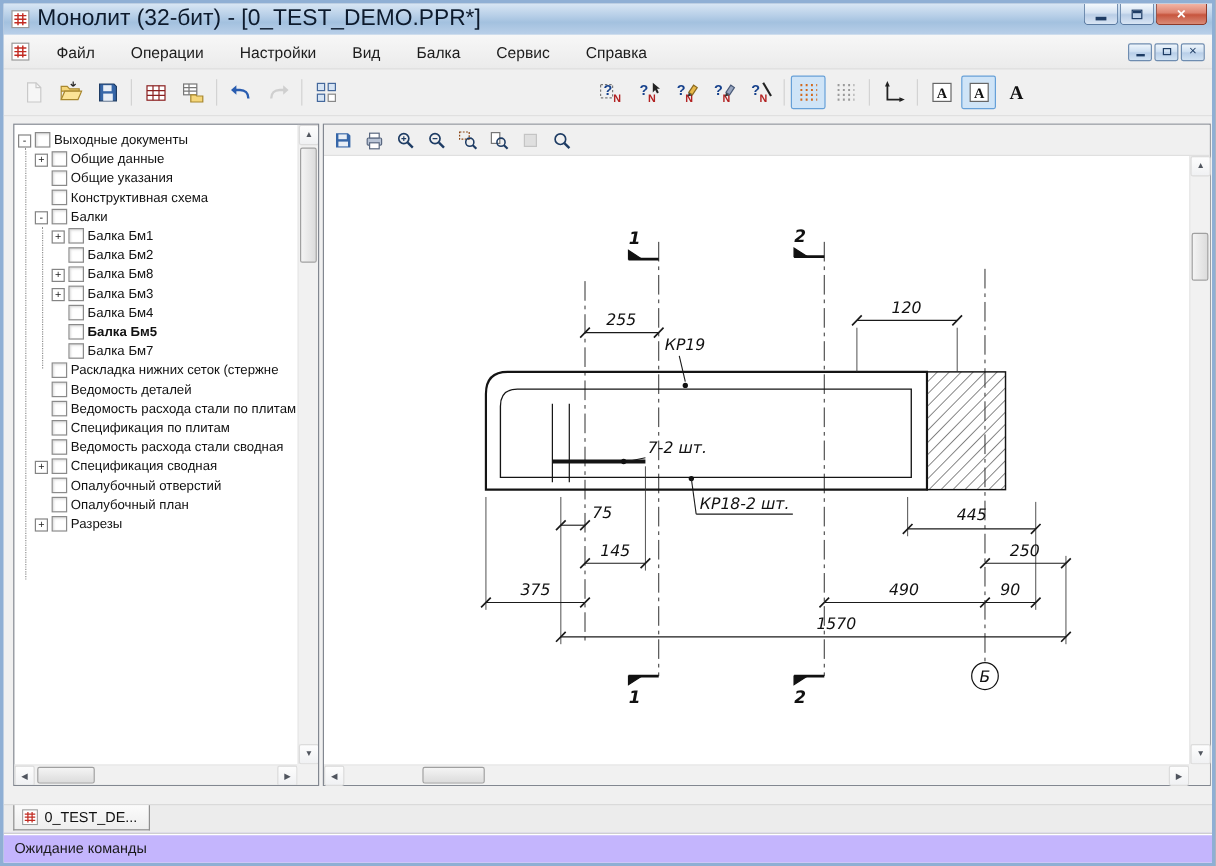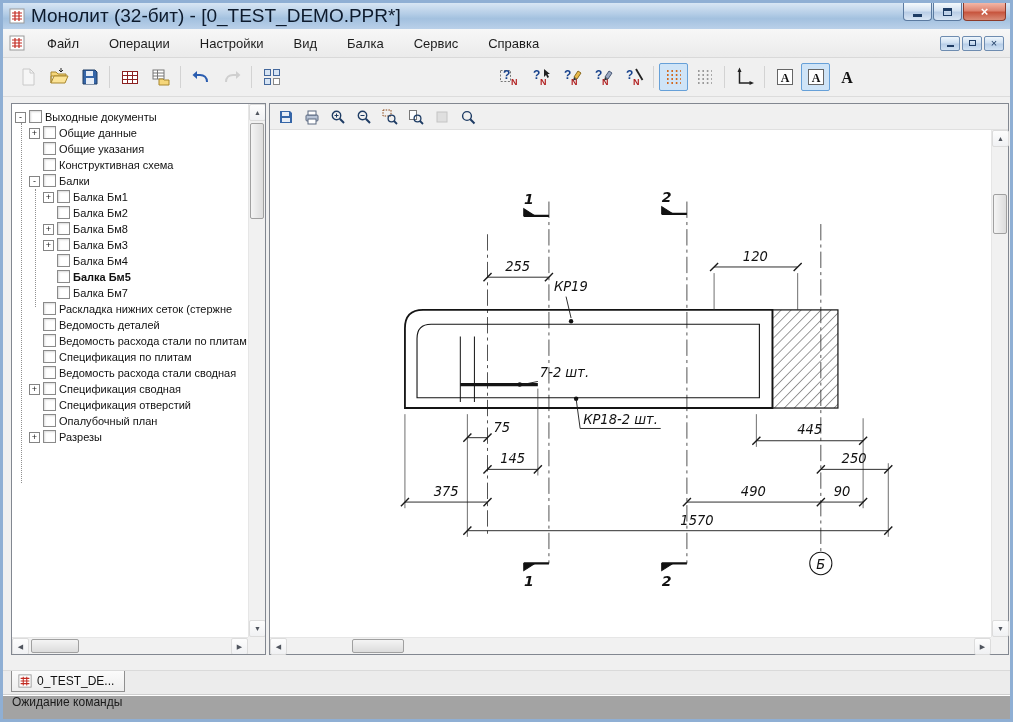--- a/index.html
+++ b/index.html
@@ -72,21 +72,21 @@
 .sb-btn{position:absolute;width:17px;height:17px;display:flex;align-items:center;justify-content:center;font-size:7px;color:#50555e;background:linear-gradient(#fdfdfd,#f0f1f3);border:1px solid #dcdcdc;border-radius:2px}
 .sb-v .sb-btn.a1{top:0;left:0}.sb-v .sb-btn.a2{bottom:0;left:0}
 .sb-h .sb-btn.a1{left:0;top:0}.sb-h .sb-btn.a2{right:0;top:0}
 .sb-thumb{position:absolute;background:linear-gradient(90deg,#f4f4f4,#dcdcdc);border:1px solid #a0a0a0;border-radius:2px}
 .sb-v .sb-thumb{left:1px;right:1px}
 .sb-h .sb-thumb{top:1px;bottom:1px;background:linear-gradient(#f4f4f4,#dcdcdc)}
 
 
 .tabbar{height:24px;flex:none;background:#ececec;display:flex;align-items:flex-start;padding:0 0 0 8px;border-top:1px solid #dadada}
 .tab{height:21px;display:flex;align-items:center;gap:5px;padding:0 10px 0 6px;background:linear-gradient(#fbfbfb,#eeeeee);border:1px solid #8f8f8f;border-top:none;font-size:12px;color:#111}
-.statusbar{height:25px;flex:none;background:#a3a3a3;border-top:1px solid #cfcfcf;box-shadow:inset 0 1px 0 #fff;display:flex;align-items:flex-start;padding:0 9px;font-size:12px;color:#1a1a1a}
+.statusbar{height:25px;flex:none;background:#c4b5fd;border-top:1px solid #cfcfcf;box-shadow:inset 0 1px 0 #fff;display:flex;align-items:center;padding:0 9px;font-size:12px;color:#1a1a1a}
 </style>
 </head>
 <body>
 
 <div class="window">
 
   <div class="titlebar">
     <div class="title-left">
       <svg class="icon16" viewBox="0 0 16 16">
           <rect x="1" y="1" width="14" height="14" fill="#fff" stroke="#999"></rect>
@@ -361,21 +361,21 @@
             <span class="tlabel">Ведомость расхода стали сводная</span>
           </div>
         <div class="trow" data-level="1">
             <span class="exp" data-exp="plus"></span>
             <span class="cb"></span>
             <span class="tlabel">Спецификация сводная</span>
           </div>
         <div class="trow" data-level="1">
             <span class="exp" data-exp="none"></span>
             <span class="cb"></span>
-            <span class="tlabel">Спецификация отверстий</span>
+            <span class="tlabel">Опалубочный отверстий</span>
           </div>
         <div class="trow" data-level="1">
             <span class="exp" data-exp="none"></span>
             <span class="cb"></span>
             <span class="tlabel">Опалубочный план</span>
           </div>
         <div class="trow" data-level="1">
             <span class="exp" data-exp="plus"></span>
             <span class="cb"></span>
             <span class="tlabel">Разрезы</span>

